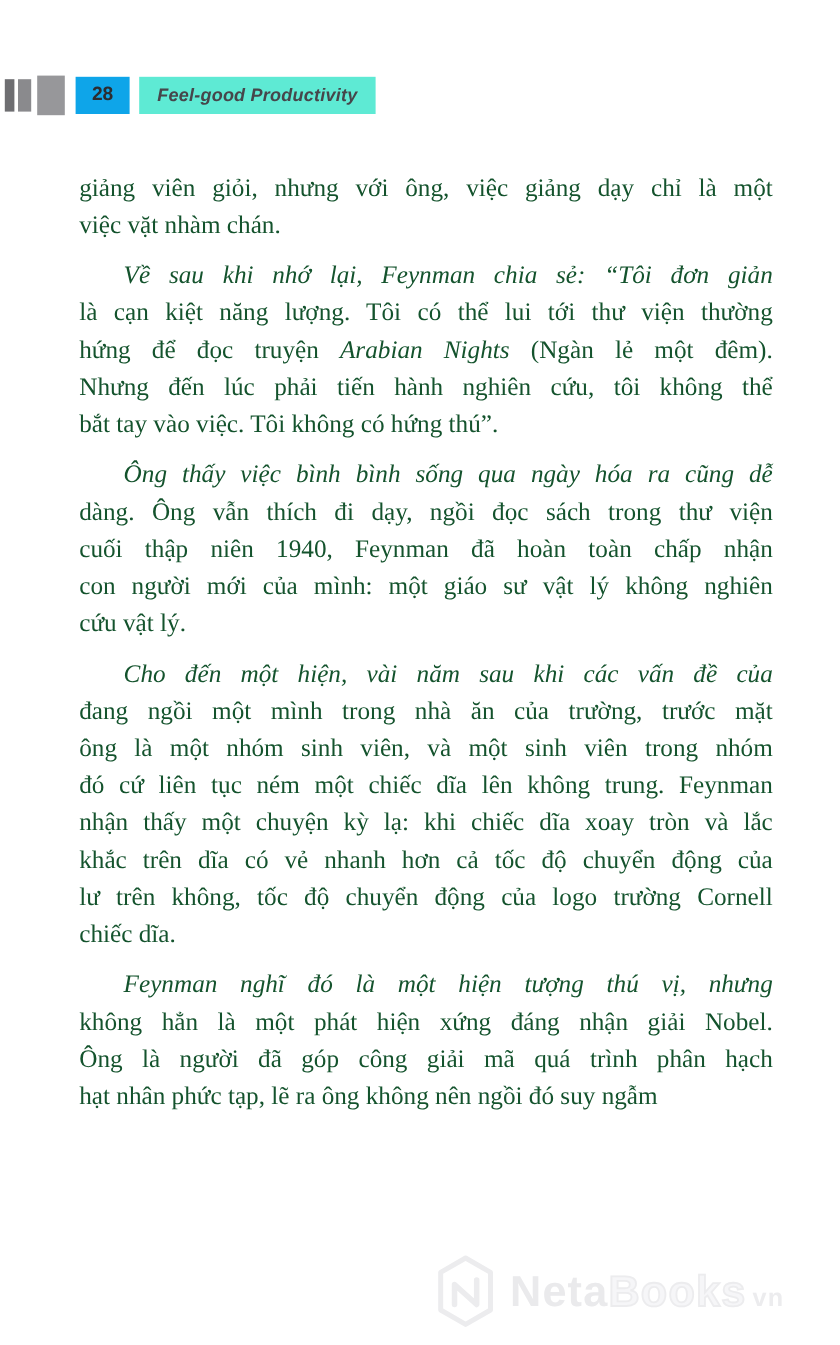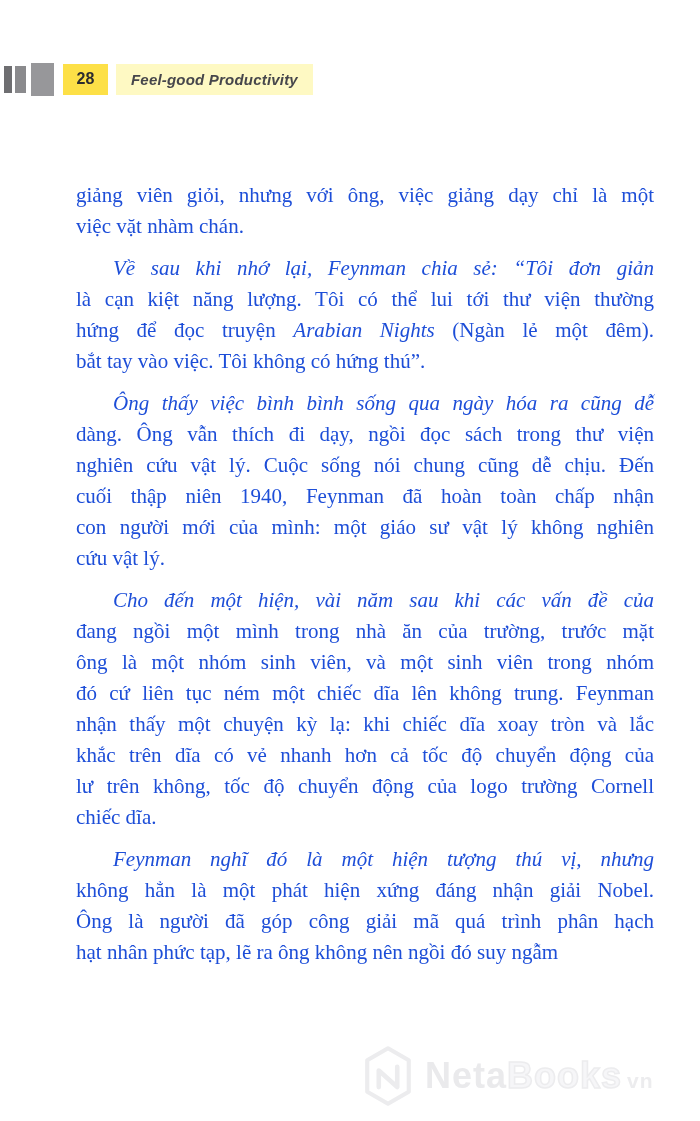--- a/index.html
+++ b/index.html
@@ -25,55 +25,54 @@
     align-items: center;
   }
   .hbar { flex: none; }
   .hbar.b1 { width: 8px;  height: 27px; background: #6e6e71; margin-left: 4px; }
   .hbar.b2 { width: 11px; height: 27px; background: #8a8a8d; margin-left: 3px; }
   .hbar.b3 { width: 23px; height: 33px; background: #97979a; margin-left: 5px; }
   .page-num-badge {
     margin-left: 9px;
     width: 45px;
     height: 31px;
-    background: #fde047;
+    background: #0ea5e9;
     color: #2c2c30;
     font-family: "Liberation Sans", sans-serif;
     font-weight: 700;
     font-size: 16px;
     display: flex;
     align-items: center;
     justify-content: center;
   }
   .book-title-badge {
     margin-left: 8px;
     height: 31px;
-    background: #fef9c3;
+    background: #5eead4;
     color: #46464b;
     font-family: "Liberation Sans", sans-serif;
     font-weight: 700;
     font-style: italic;
     font-size: 15px;
     letter-spacing: 0.2px;
     padding: 0 15px;
     display: flex;
     align-items: center;
   }
 
   
   .content {
     position: absolute;
     top: 141px;
-    left: 76px;
+    left: 66px;
     width: 578px;
     font-family: "Liberation Serif", serif;
     font-size: 21px;
     line-height: 31px;
-    color: #1d4ed8;
-    margin-top: 39px;
+    color: #14532d;
   }
   .para + .para { margin-top: 11px; }
   .line {
     text-align: justify;
     text-align-last: justify;
   }
   .line.last { text-align-last: left; }
   .line.first-indent { padding-left: 37px; box-sizing: border-box; font-style: italic; }
   .it { font-style: italic; }
 
@@ -124,26 +123,26 @@
 
   <main class="content">
       <div class="para">
         <div class="line"><span>giảng viên giỏi, nhưng với ông, việc giảng dạy chỉ là một</span></div>
         <div class="line last"><span>việc vặt nhàm chán.</span></div>
       </div>
       <div class="para">
         <div class="line first-indent"><span>Về sau khi nhớ lại, Feynman chia sẻ: “Tôi đơn giản</span></div>
         <div class="line"><span>là cạn kiệt năng lượng. Tôi có thể lui tới thư viện thường</span></div>
         <div class="line"><span>hứng để đọc truyện </span><span class="it">Arabian Nights</span><span> (Ngàn lẻ một đêm).</span></div>
+        <div class="line"><span>Nhưng đến lúc phải tiến hành nghiên cứu, tôi không thể</span></div>
         <div class="line last"><span>bắt tay vào việc. Tôi không có hứng thú”.</span></div>
       </div>
       <div class="para">
         <div class="line first-indent"><span>Ông thấy việc bình bình sống qua ngày hóa ra cũng dễ</span></div>
         <div class="line"><span>dàng. Ông vẫn thích đi dạy, ngồi đọc sách trong thư viện</span></div>
-        <div class="line"><span>nghiên cứu vật lý. Cuộc sống nói chung cũng dễ chịu. Đến</span></div>
         <div class="line"><span>cuối thập niên 1940, Feynman đã hoàn toàn chấp nhận</span></div>
         <div class="line"><span>con người mới của mình: một giáo sư vật lý không nghiên</span></div>
         <div class="line last"><span>cứu vật lý.</span></div>
       </div>
       <div class="para">
         <div class="line first-indent"><span>Cho đến một hiện, vài năm sau khi các vấn đề của</span></div>
         <div class="line"><span>đang ngồi một mình trong nhà ăn của trường, trước mặt</span></div>
         <div class="line"><span>ông là một nhóm sinh viên, và một sinh viên trong nhóm</span></div>
         <div class="line"><span>đó cứ liên tục ném một chiếc dĩa lên không trung. Feynman</span></div>
         <div class="line"><span>nhận thấy một chuyện kỳ lạ: khi chiếc dĩa xoay tròn và lắc</span></div>

